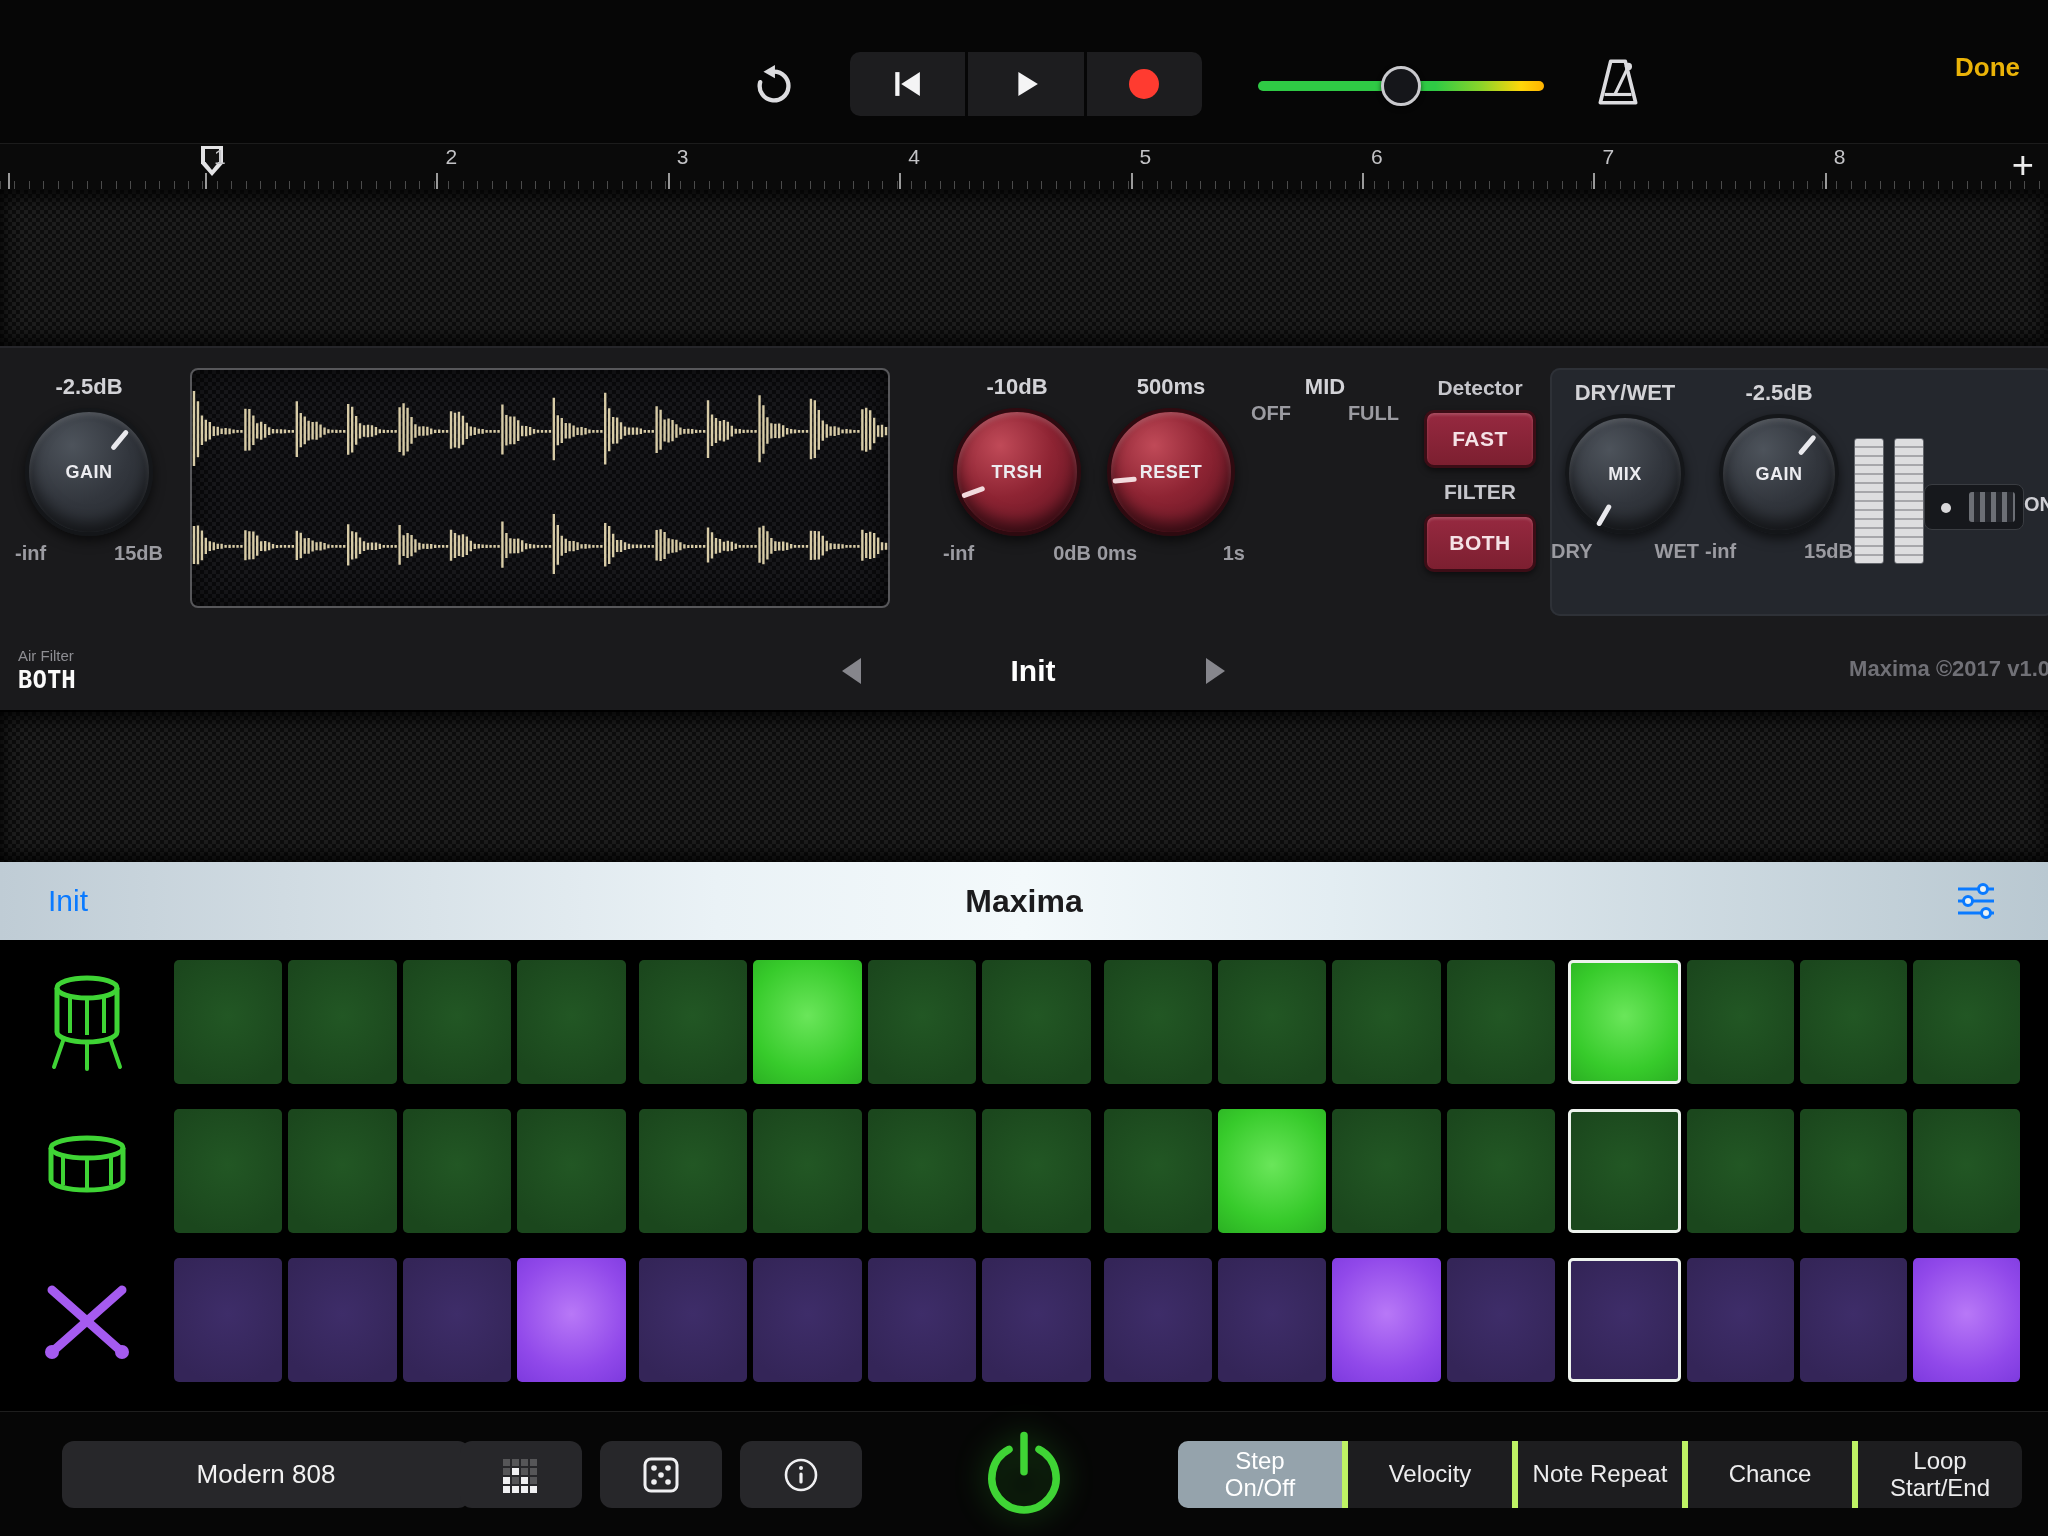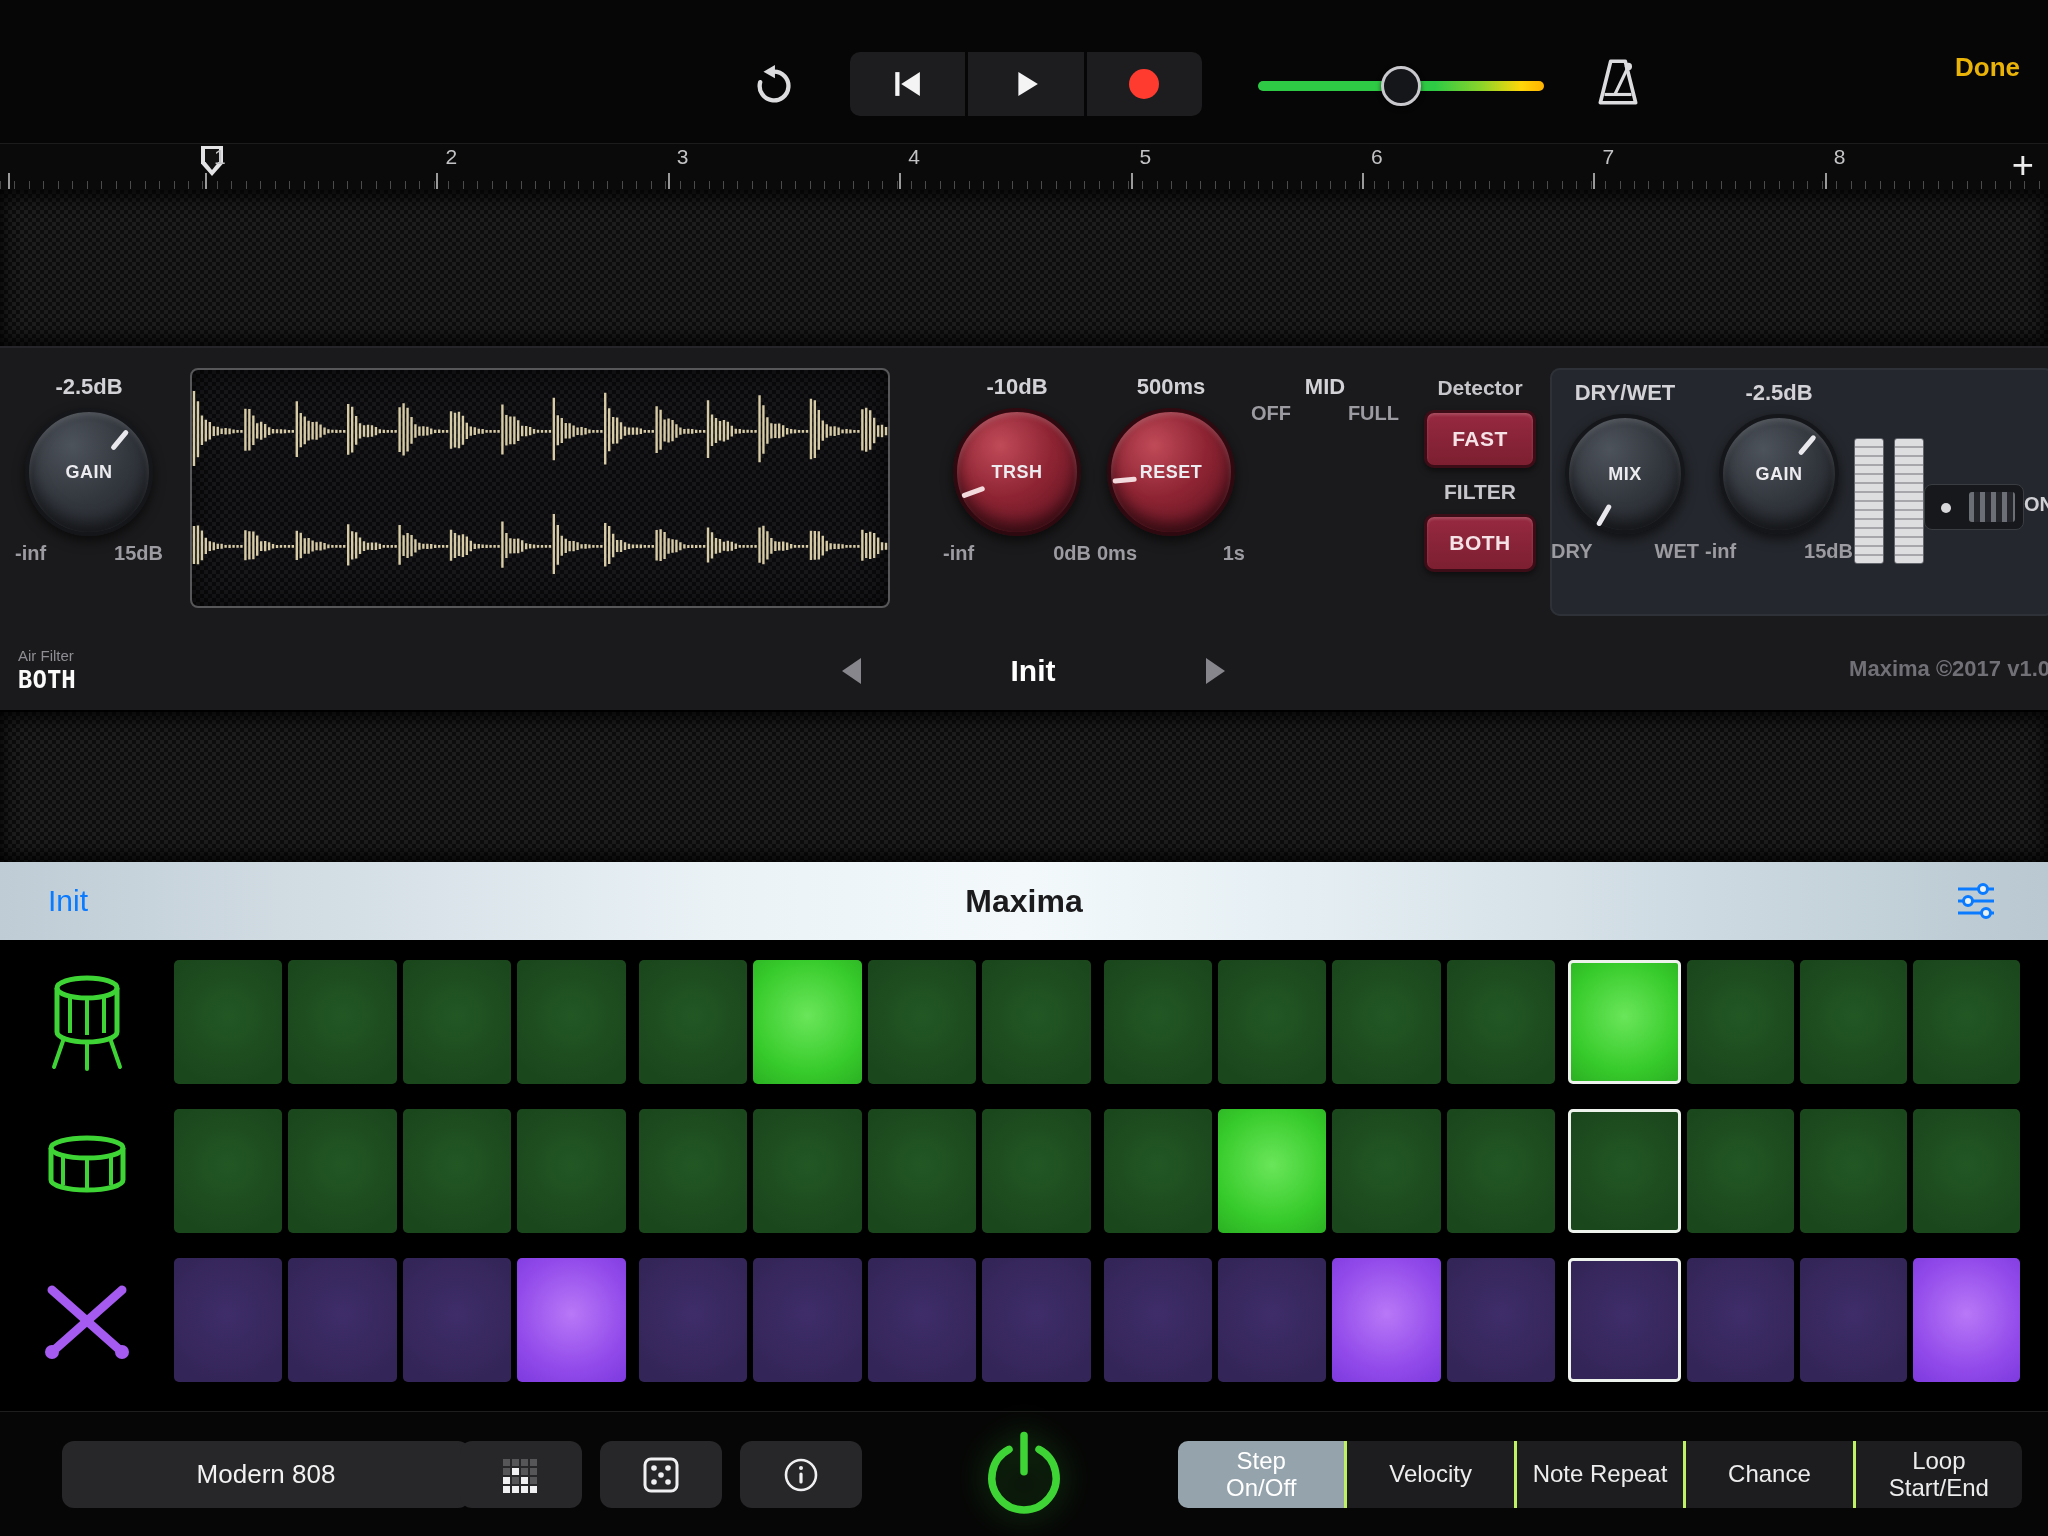--- a/index.html
+++ b/index.html
@@ -125,21 +125,21 @@
   .kit-btn { position:absolute; left:26px; top:29px; width:408px; height:67px; background:#27272a;
     border-radius:12px; display:flex; align-items:center; justify-content:center; font-size:26px; color:#f2f2f2;margin-left:36px; }
   .sq-btn { position:absolute; top:29px; width:122px; height:67px; background:#27272a; border-radius:12px;
     display:flex; align-items:center; justify-content:center; }
   .btn-pattern { left:460px; } .btn-dice { left:600px; } .btn-info { left:740px; }
   .power-btn { position:absolute; left:50%; top:14px; transform:translateX(-50%); width:96px; height:96px;
     display:flex; align-items:center; justify-content:center; filter:drop-shadow(0 0 16px rgba(63,212,53,.45)); }
   .seg-ctrl { position:absolute; right:26px; top:29px; width:844px; height:67px; display:flex;
     border-radius:10px; overflow:hidden; background:#1d1d1f; }
   .seg { flex:1; display:flex; align-items:center; justify-content:center; text-align:center;
-    font-size:24px; color:#ededee; border-right:3px solid #bef264; white-space:pre-line; line-height:1.12; }
+    font-size:24px; color:#ededee; border-right:6px solid #bef264; white-space:pre-line; line-height:1.12; }
   .seg:last-child { border-right:none; }
   .seg.selected { background:#95a3ac; color:#fff; }
 </style>
 </head>
 <body>
 
 <div class="app">
 
   <div class="top-toolbar">
     <div class="icon-btn undo">

